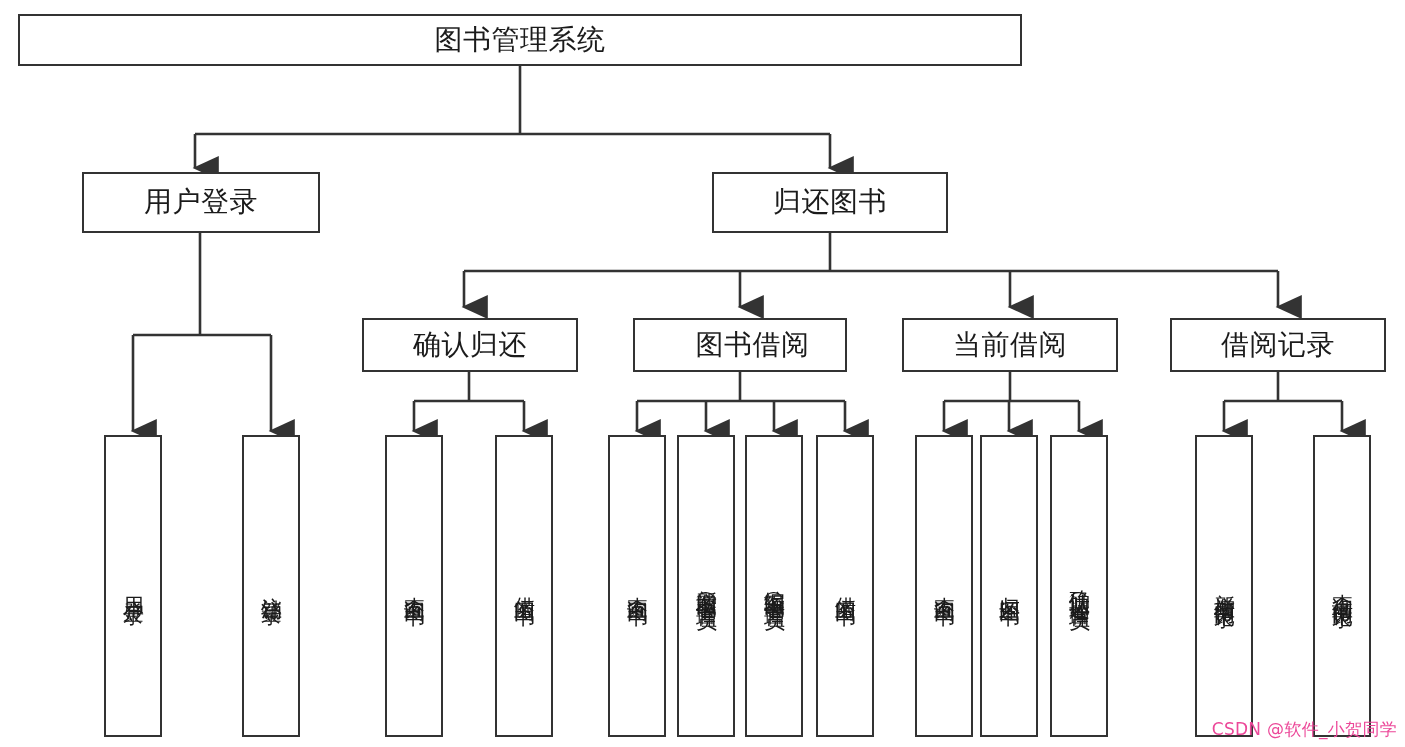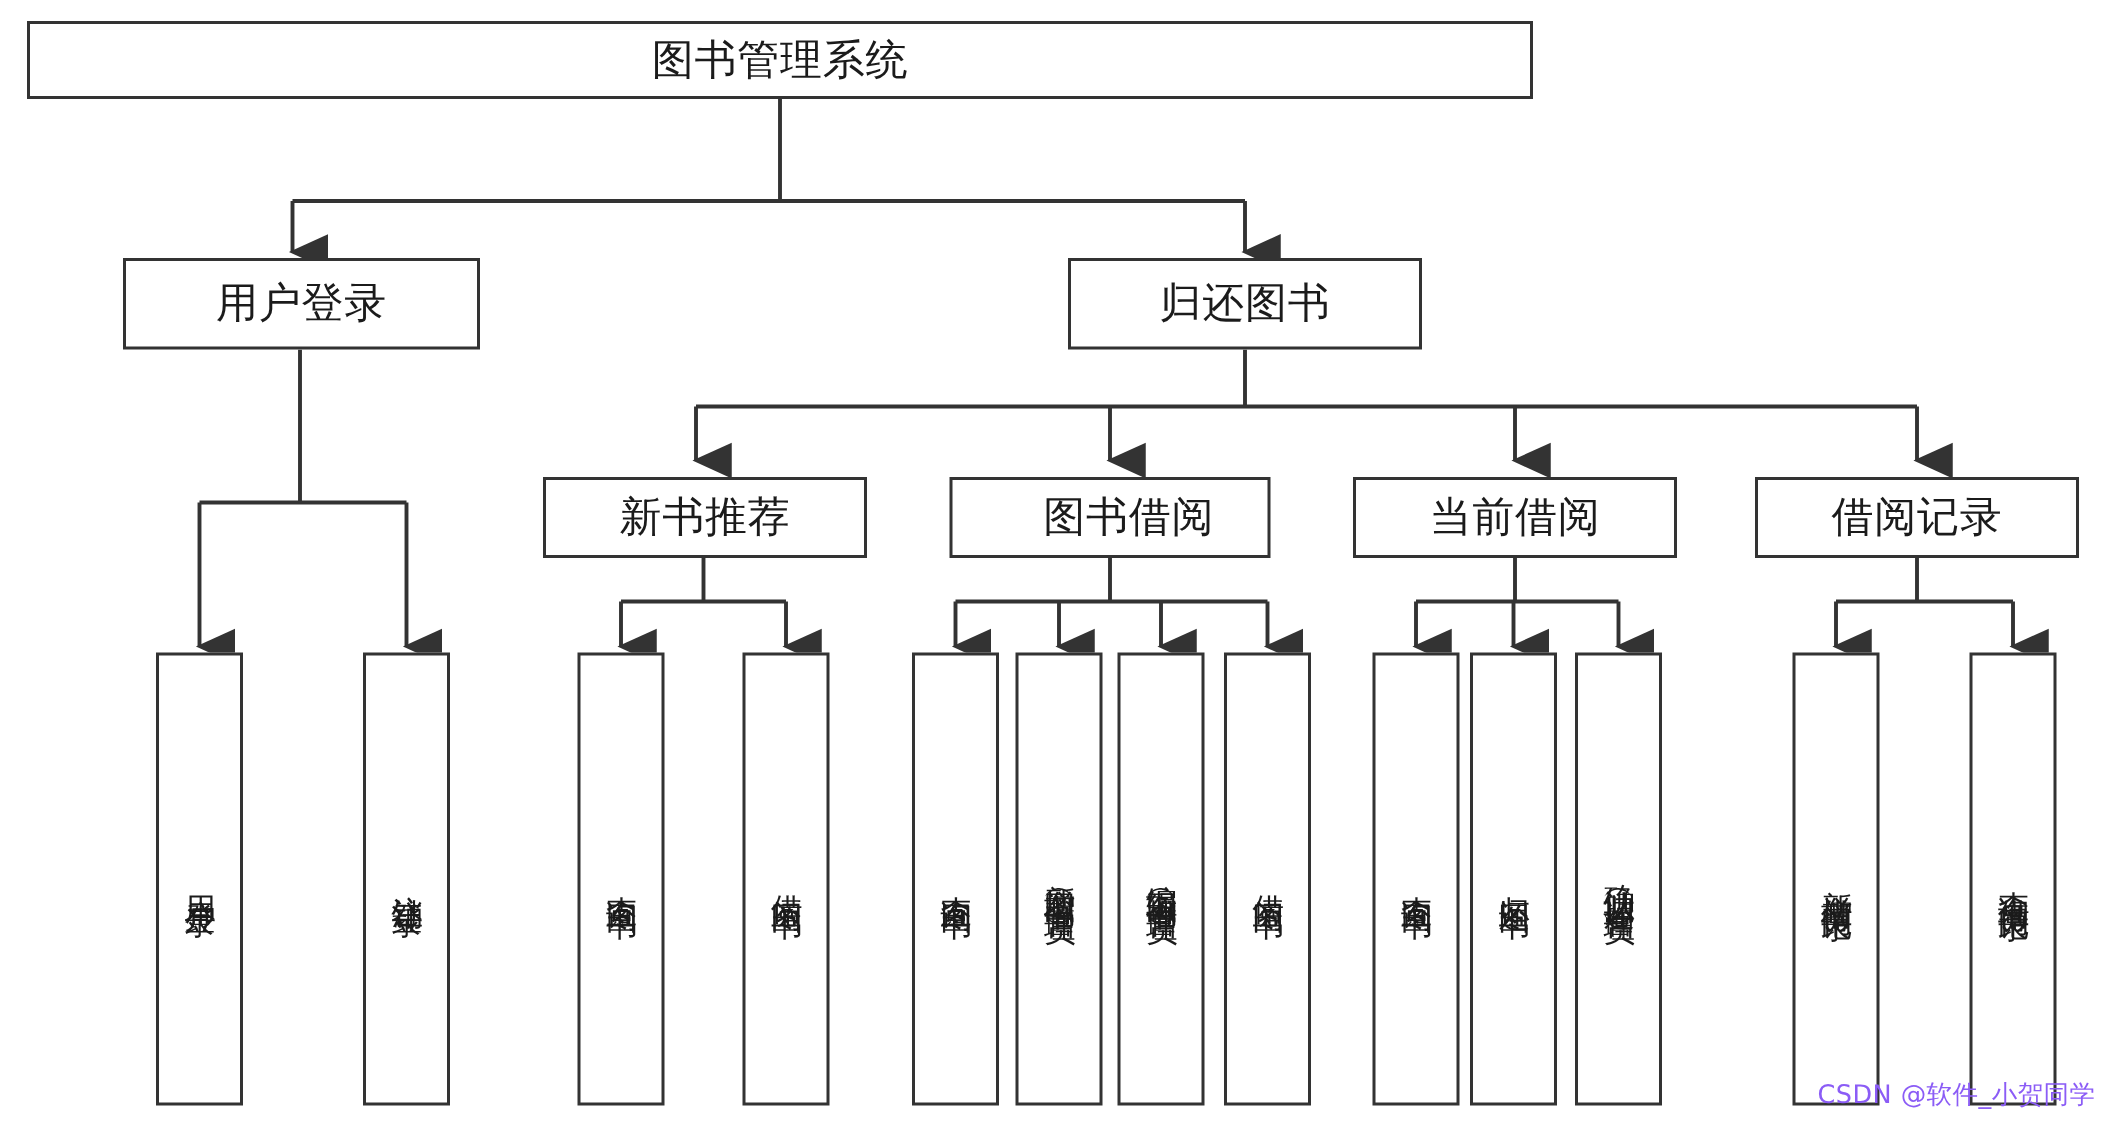--- a/index.html
+++ b/index.html
@@ -52,21 +52,21 @@
     color: #1b1b1b;
     letter-spacing: 3px;
     line-height: 1;
     white-space: nowrap;
   }
   .watermark {
     position: absolute;
     right: 8px;
     bottom: 6px;
     font-size: 17px;
-    color: #8b5cf6;
+    color: #ec4899;
     white-space: nowrap;
     letter-spacing: 0.3px;
   }
 </style>
 </head>
 <body>
 
 <div id="canvas">
 
   <svg id="diagram-svg" viewBox="0 0 1405 747" xmlns="http://www.w3.org/2000/svg">
@@ -126,21 +126,21 @@
   </div>
 
   <div class="node-box" style="left:82px; top:172px; width:238px; height:61px;">
     <span class="node-label-h">用户登录</span>
   </div>
   <div class="node-box" style="left:712px; top:172px; width:236px; height:61px;">
     <span class="node-label-h">归还图书</span>
   </div>
 
   <div class="node-box" style="left:362px; top:318px; width:216px; height:54px;">
-    <span class="node-label-h">新书推荐</span>
+    <span class="node-label-h">确认归还</span>
   </div>
   <div class="node-box" style="left:633px; top:318px; width:214px; height:54px;padding-left:25px;">
     <span class="node-label-h">图书借阅</span>
   </div>
   <div class="node-box" style="left:1170px; top:318px; width:216px; height:54px;">
     <span class="node-label-h">借阅记录</span>
   </div>
   <div class="node-box" style="left:902px; top:318px; width:216px; height:54px;">
     <span class="node-label-h">当前借阅</span>
   </div>

